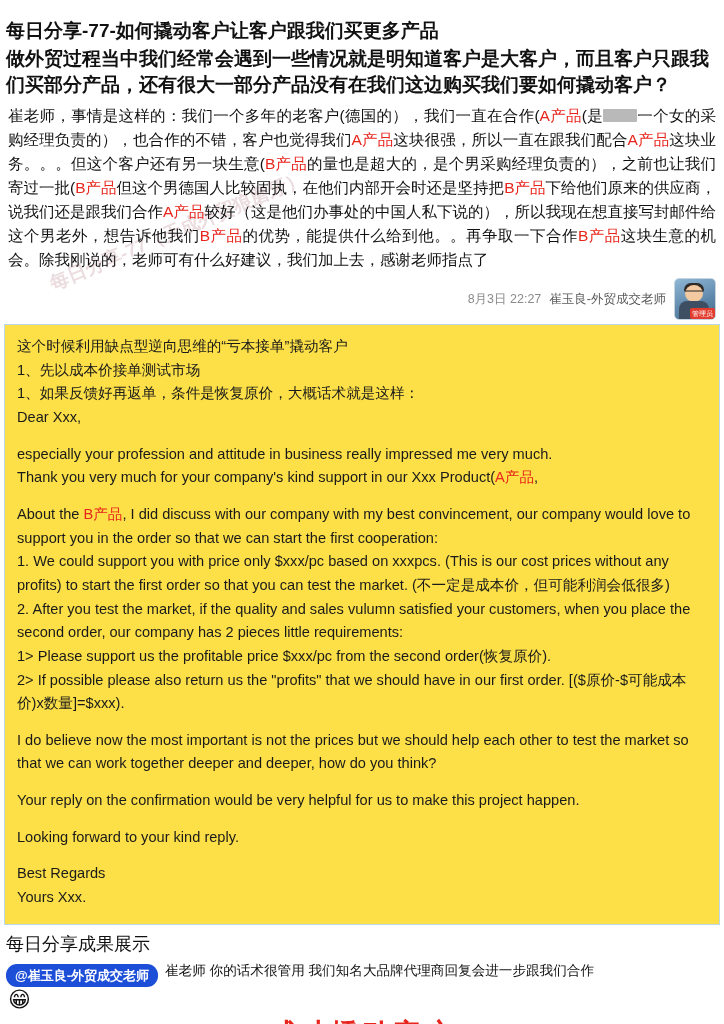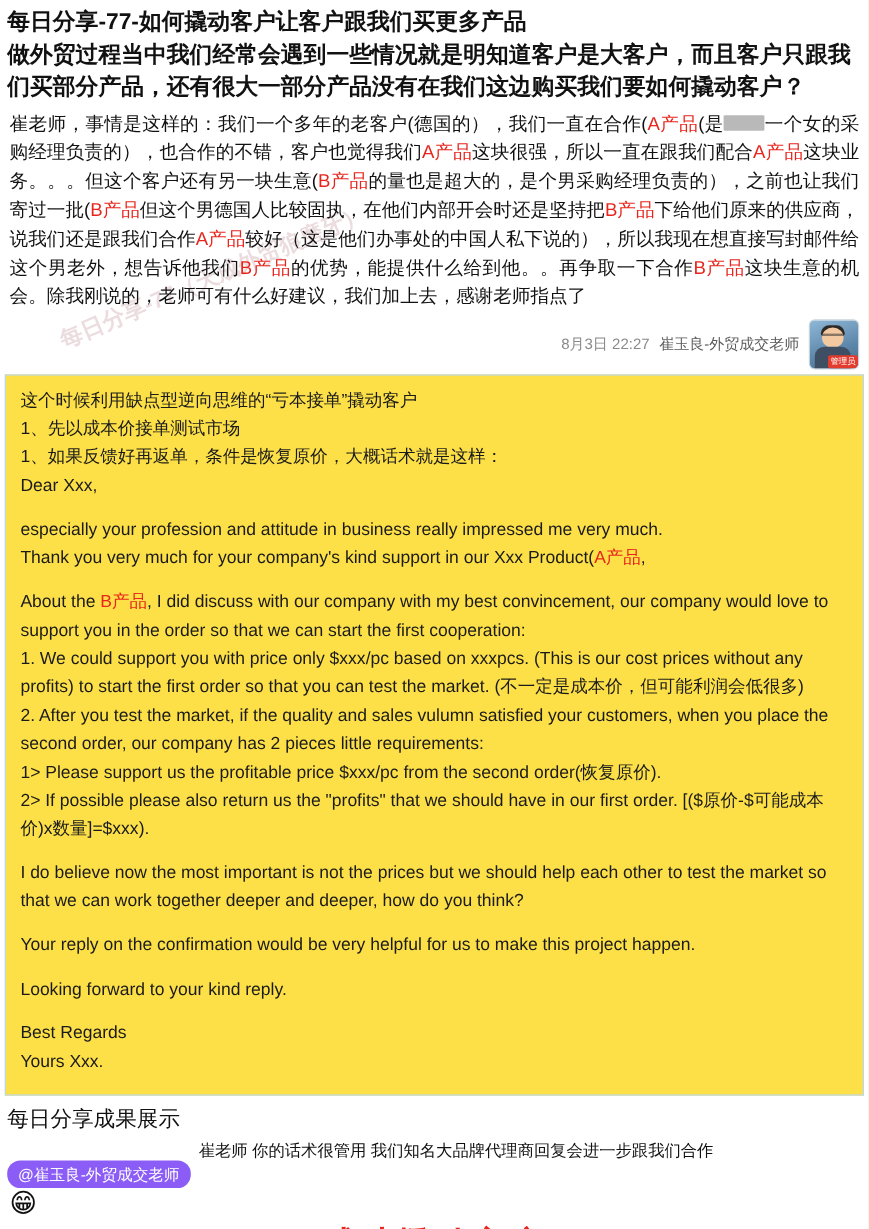--- a/index.html
+++ b/index.html
@@ -12,20 +12,21 @@
   }
   .page{width:724px;min-height:1024px;position:relative;overflow:hidden;}
 
   
   .headline{
     font-size:19px;
     font-weight:bold;
     color:#111;
     padding:6px 6px 0 6px;
     line-height:1.35;
+    margin-top:12px;
   }
   .subhead{
     font-size:19px;
     font-weight:bold;
     color:#111;
     padding:2px 4px 2px 6px;
     line-height:1.38;
   }
 
   
@@ -111,28 +112,29 @@
     font-size:18px;font-weight:normal;color:#111;
     padding:7px 6px 3px 6px;
   }
   .result-row{
     display:flex;align-items:flex-start;gap:7px;
     padding:2px 6px 0 6px;
     font-size:13.6px;line-height:1.5;
   }
   .name-chip{
     display:inline-block;
-    background:#8b5cf6;
+    background:#1d4ed8;
     color:#ffffff;
     border-radius:11px;
     padding:2px 9px;
     font-size:13px;
     white-space:nowrap;
     flex:0 0 auto;
-    margin-top:18px;
+    margin-top:3px;
+    font-weight:bold;
   }
   .chat-text{color:#111;}
   .emoji-row{padding:2px 6px 0 8px;font-size:22px;line-height:1;}
   .big-red{
     text-align:center;
     color:#e8251c;
     font-weight:bold;
     font-size:29px;
     letter-spacing:2px;
     padding:4px 0 8px 0;

